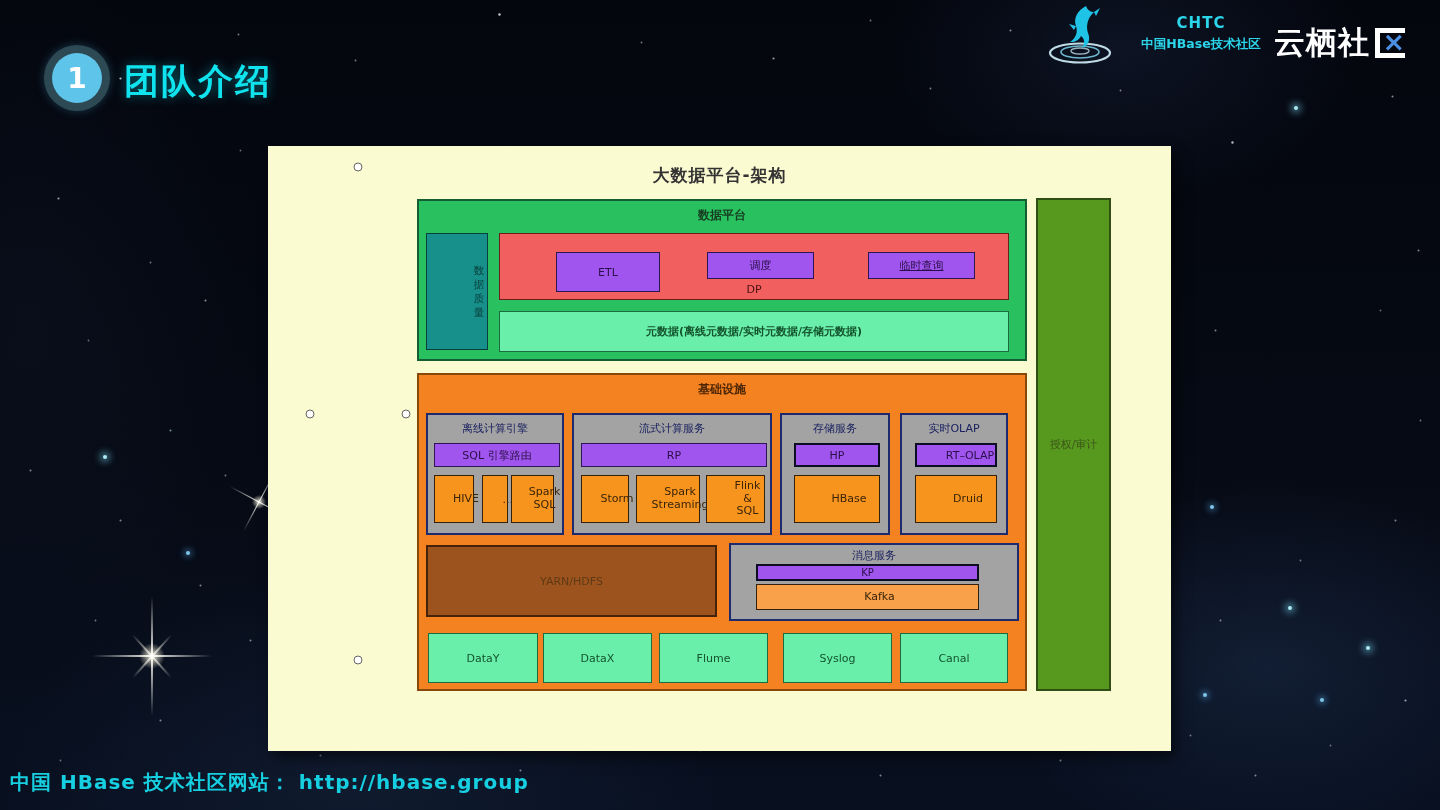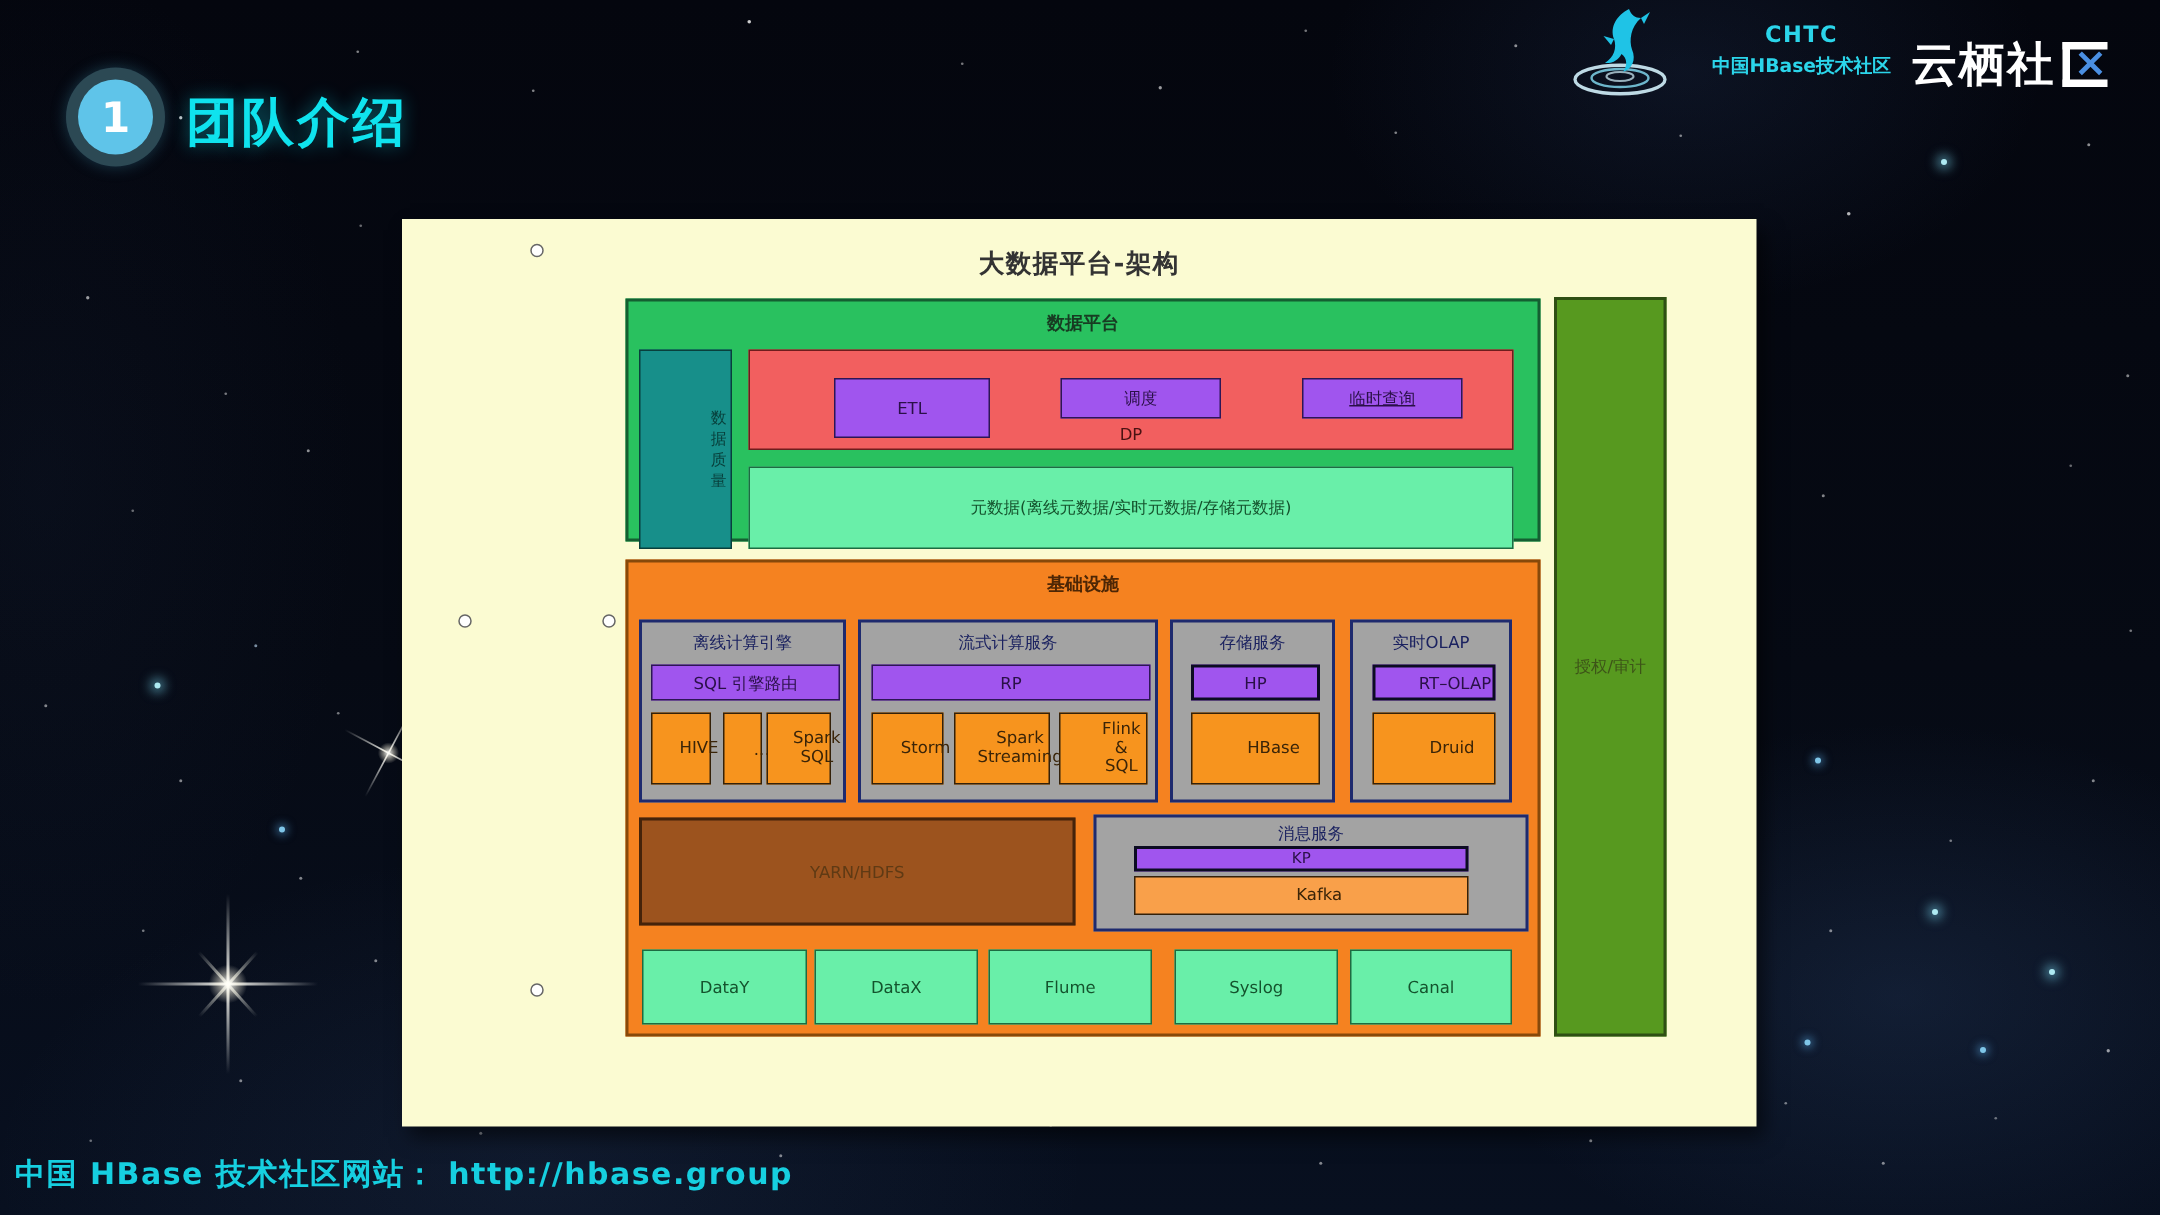--- a/index.html
+++ b/index.html
@@ -176,38 +176,38 @@
   <div class="slide">
     <div class="slide-title">大数据平台-架构</div>
 
     <div class="shape side-bar" style="left:768px;top:52px;width:75px;height:493px;">
       <span>授权/审计</span>
     </div>
 
     <div class="shape green-panel" style="left:149px;top:53px;width:610px;height:162px;">
       <div class="panel-head">数据平台</div>
 
-      <div class="shape teal-box" style="left:7px;top:32px;width:62px;height:133px;padding-left:44px;">
+      <div class="shape teal-box" style="left:7px;top:32px;width:62px;height:117px;padding-left:44px;">
         <span>数据质量</span>
       </div>
 
       <div class="shape red-panel" style="left:80px;top:32px;width:510px;height:67px;">
         <div class="shape purple-bar" style="left:56px;top:18px;width:104px;height:40px;">
           <span>ETL</span>
         </div>
         <div class="shape purple-bar" style="left:207px;top:18px;width:107px;height:27px;">
           <span>调度</span>
         </div>
         <div class="shape purple-bar" style="left:368px;top:18px;width:107px;height:27px;text-decoration:underline;">
           <span>临时查询</span>
         </div>
         <div class="dp-label">DP</div>
       </div>
 
-      <div class="shape mint" style="left:80px;top:110px;width:510px;height:55px;">
+      <div class="shape mint" style="left:80px;top:110px;width:510px;height:41px;font-weight:bold;">
         <span>元数据(离线元数据/实时元数据/存储元数据)</span>
       </div>
     </div>
 
     <div class="shape orange-panel" style="left:149px;top:227px;width:610px;height:318px;">
       <div class="panel-head">基础设施</div>
 
       <div class="shape blue-card" style="left:7px;top:38px;width:138px;height:122px;">
         <div class="card-head">离线计算引擎</div>
         <div class="shape purple-bar" style="left:6px;top:28px;width:126px;height:24px;">

